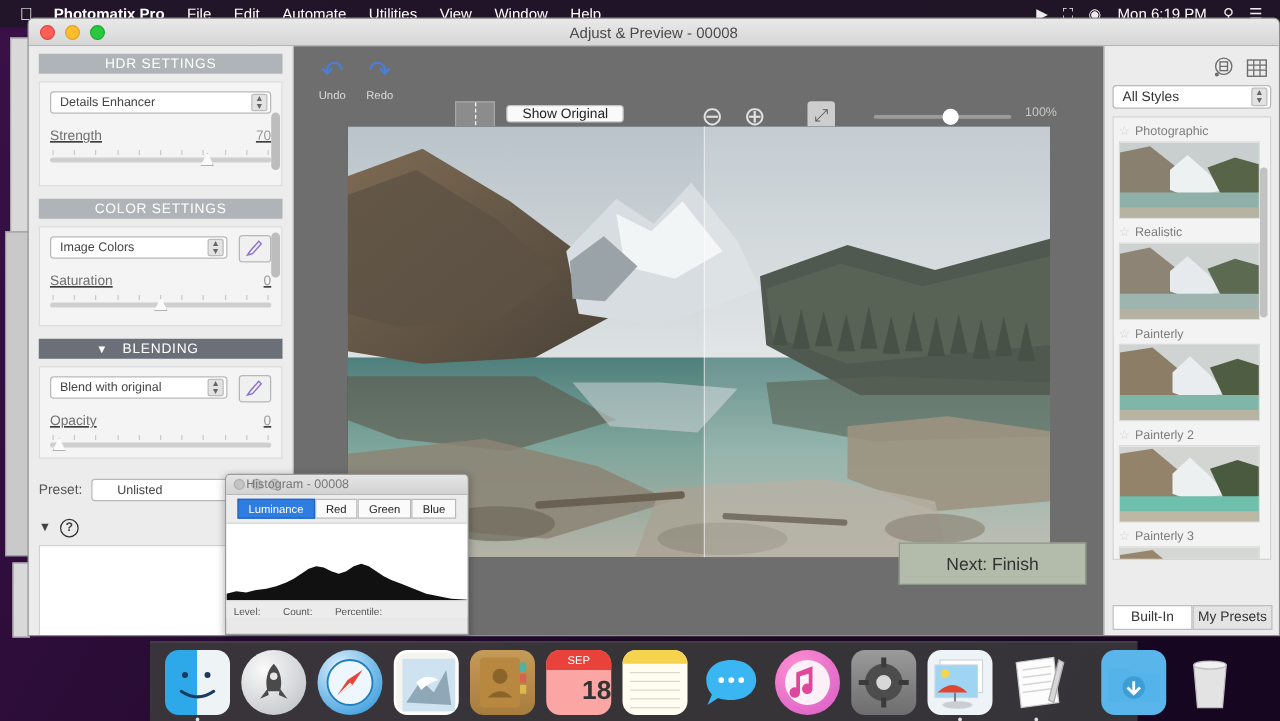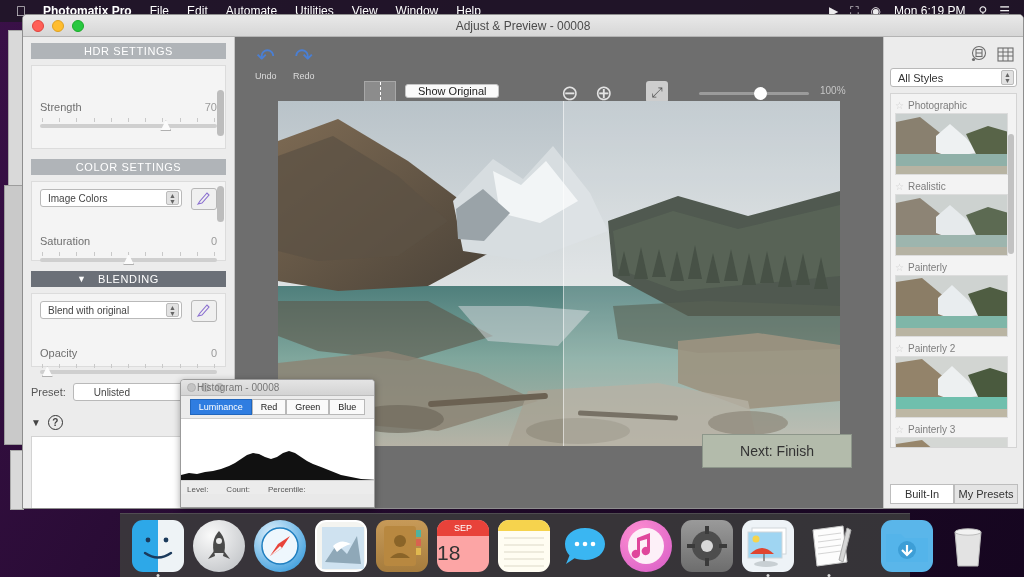--- a/index.html
+++ b/index.html
@@ -85,21 +85,21 @@
     font-size: 7px; line-height: 6px; text-align: center; color: #666; padding-top: 1px;
   }
   .combo.small { width: 142px; }
 
   .brushbtn {
     position: absolute; right: 8px; top: 6px; width: 26px; height: 22px;
     background: #f0f0f0; border: 1px solid #b7b7b7; border-radius: 3px;
     display: flex; align-items: center; justify-content: center;
   }
 
-  .slider-row { margin-top: 28px; }
+  .slider-row { margin-top: 12px; text-decoration: underline; }
   .slider-label { display: flex; justify-content: space-between; font-size: 11px; color: #6f6f6f; }
   .slider-label .val { color: #9a9a9a; }
   .ticks { display: flex; justify-content: space-between; margin-top: 5px; padding: 0 2px; }
   .ticks i { width: 1px; height: 4px; background: #c9c9c9; display: block; }
   .track { position: relative; height: 4px; background: #cfcfcf; border-radius: 2px; margin-top: 2px; }
   .thumb {
     position: absolute; top: -4px; width: 11px; height: 11px; background: #fbfbfb;
     border: 1px solid #b0b0b0; border-radius: 50% 50% 50% 50%;
     clip-path: polygon(50% 0%, 100% 100%, 0% 100%); border-radius: 0;
   }
@@ -154,21 +154,21 @@
   .photo {
     position: absolute; left: 43px; top: 64px; width: 562px; height: 345px;
     overflow: hidden; background: #47535a;
   }
   .photo .orig-overlay {
     position: absolute; left: 285px; top: 0; right: 0; bottom: 0;
     background: rgba(255,255,255,0.16);
     border-left: 1px solid rgba(255,255,255,0.55);
   }
   .nextbtn {
-    position: absolute; left: 467px; top: 397px; width: 150px; height: 34px;
+    position: absolute; left: 484px; top: 397px; width: 150px; height: 34px;
     background: #b3bbab; border: 1px solid #8d968a; color: #333;
     font-size: 14px; text-align: center; line-height: 33px;
   }
 
   
   .rightpanel {
     width: 140px; flex: 0 0 140px; background: #ececec; border-left: 1px solid #c5c5c5;
     position: relative; padding: 6px 6px 0 6px;
   }
   .rp-icons { display: flex; justify-content: flex-end; gap: 8px; padding: 2px 2px 4px 0; }
@@ -261,20 +261,24 @@
       </div>
       <div class="wtitle">Adjust &amp; Preview - 00008</div>
     </div>
 
     <div class="wbody">
 
       <div class="leftpanel">
 
         <div class="sec-header">HDR SETTINGS</div>
         <div class="sec-body" style="height:84px;">
+          <div class="combo">
+            <span>Details Enhancer</span>
+            <span class="arrows">▲<br>▼</span>
+          </div>
           <div class="slider-row">
             <div class="slider-label">
               <span>Strength</span>
               <span class="val">70</span>
             </div>
             <div class="ticks">
               <i></i>
                 <i></i>
                 <i></i>
                 <i></i>
@@ -660,21 +664,21 @@
         <rect x="8" y="6" width="32" height="40" rx="3" fill="#b88840"></rect>
         <circle cx="24" cy="21" r="6" fill="#8a6428"></circle>
         <path d="M14 38 Q24 28 34 38 Z" fill="#8a6428"></path>
         <rect x="40" y="10" width="5" height="7" fill="#4fb3a0"></rect>
         <rect x="40" y="19" width="5" height="7" fill="#d8634f"></rect>
         <rect x="40" y="28" width="5" height="7" fill="#e0b84f"></rect>
       </svg>
     </div>
     <div class="dockicon" style="background:#fca5a5;">
       <div style="height:16px;background:#e8423a;color:#fff;font-size:9px;text-align:center;line-height:16px;border-radius:11px 11px 0 0;">SEP</div>
-      <div style="height:36px;color:#333;font-size:21px;text-align:left;line-height:34px;">18</div>
+      <div style="height:36px;color:#333;font-size:21px;text-align:right;line-height:34px;font-weight:bold;">18</div>
     </div>
     <div class="dockicon" style="background:#fffdf2;">
       <div style="height:11px;background:#f6d34d;border-radius:11px 11px 0 0;"></div>
       <svg width="52" height="41" viewBox="0 0 52 41">
         <g stroke="#ddd9c8" stroke-width="1">
           <line x1="6" y1="7" x2="46" y2="7"></line>
             <line x1="6" y1="14" x2="46" y2="14"></line>
           <line x1="6" y1="21" x2="46" y2="21"></line>
             <line x1="6" y1="28" x2="46" y2="28"></line>
           <line x1="6" y1="35" x2="46" y2="35"></line>

